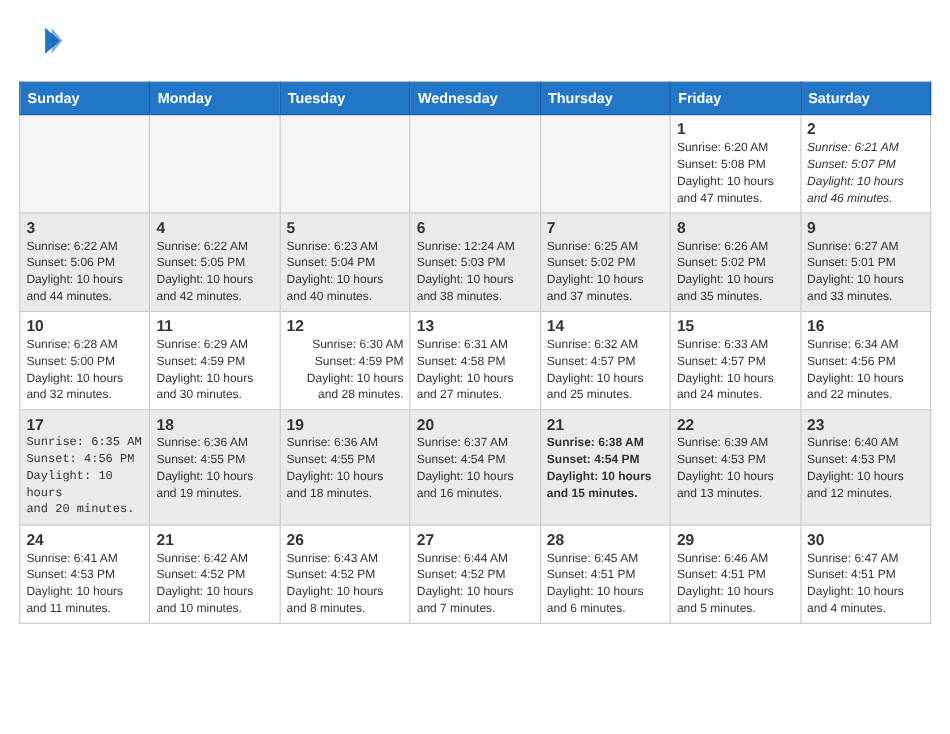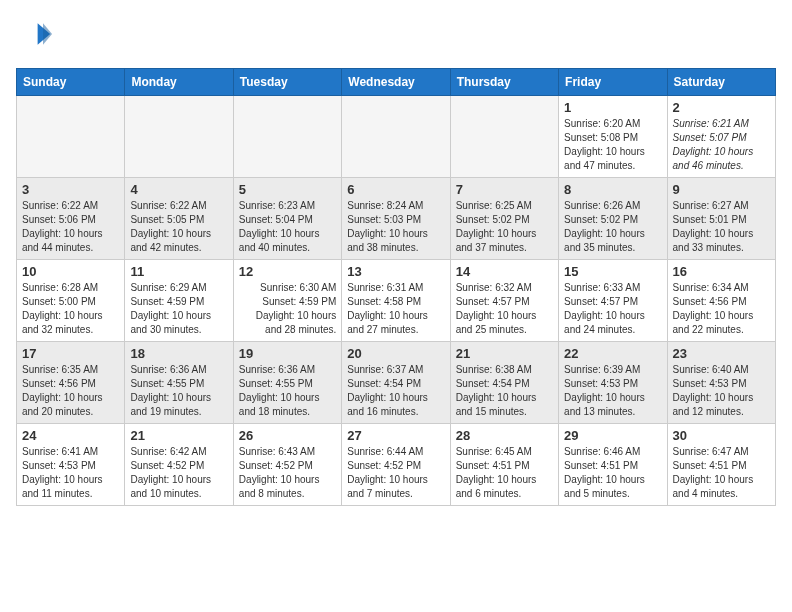--- a/index.html
+++ b/index.html
@@ -162,21 +162,21 @@
         </td>
         <td>
           <span class="day-num">5</span>
           <div class="day-info" style="white-space: pre-line;">Sunrise: 6:23 AM
 Sunset: 5:04 PM
 Daylight: 10 hours
 and 40 minutes.</div>
         </td>
         <td>
           <span class="day-num">6</span>
-          <div class="day-info" style="white-space: pre-line;">Sunrise: 8:24 AM
+          <div class="day-info" style="white-space: pre-line;">Sunrise: 12:24 AM
 Sunset: 5:03 PM
 Daylight: 10 hours
 and 38 minutes.</div>
         </td>
         <td>
           <span class="day-num">7</span>
           <div class="day-info" style="white-space: pre-line;">Sunrise: 6:25 AM
 Sunset: 5:02 PM
 Daylight: 10 hours
 and 37 minutes.</div>
@@ -243,21 +243,21 @@
           <span class="day-num">16</span>
           <div class="day-info" style="white-space: pre-line;">Sunrise: 6:34 AM
 Sunset: 4:56 PM
 Daylight: 10 hours
 and 22 minutes.</div>
         </td>
       </tr>
       <tr class="row-alt">
         <td>
           <span class="day-num">17</span>
-          <div class="day-info" style="white-space: pre-line;">Sunrise: 6:35 AM
+          <div class="day-info" style="white-space: pre-line; font-family: Liberation Mono, monospace;">Sunrise: 6:35 AM
 Sunset: 4:56 PM
 Daylight: 10 hours
 and 20 minutes.</div>
         </td>
         <td>
           <span class="day-num">18</span>
           <div class="day-info" style="white-space: pre-line;">Sunrise: 6:36 AM
 Sunset: 4:55 PM
 Daylight: 10 hours
 and 19 minutes.</div>
@@ -271,21 +271,21 @@
         </td>
         <td>
           <span class="day-num">20</span>
           <div class="day-info" style="white-space: pre-line;">Sunrise: 6:37 AM
 Sunset: 4:54 PM
 Daylight: 10 hours
 and 16 minutes.</div>
         </td>
         <td>
           <span class="day-num">21</span>
-          <div class="day-info" style="white-space: pre-line;">Sunrise: 6:38 AM
+          <div class="day-info" style="white-space: pre-line; font-weight: bold;">Sunrise: 6:38 AM
 Sunset: 4:54 PM
 Daylight: 10 hours
 and 15 minutes.</div>
         </td>
         <td>
           <span class="day-num">22</span>
           <div class="day-info" style="white-space: pre-line;">Sunrise: 6:39 AM
 Sunset: 4:53 PM
 Daylight: 10 hours
 and 13 minutes.</div>

